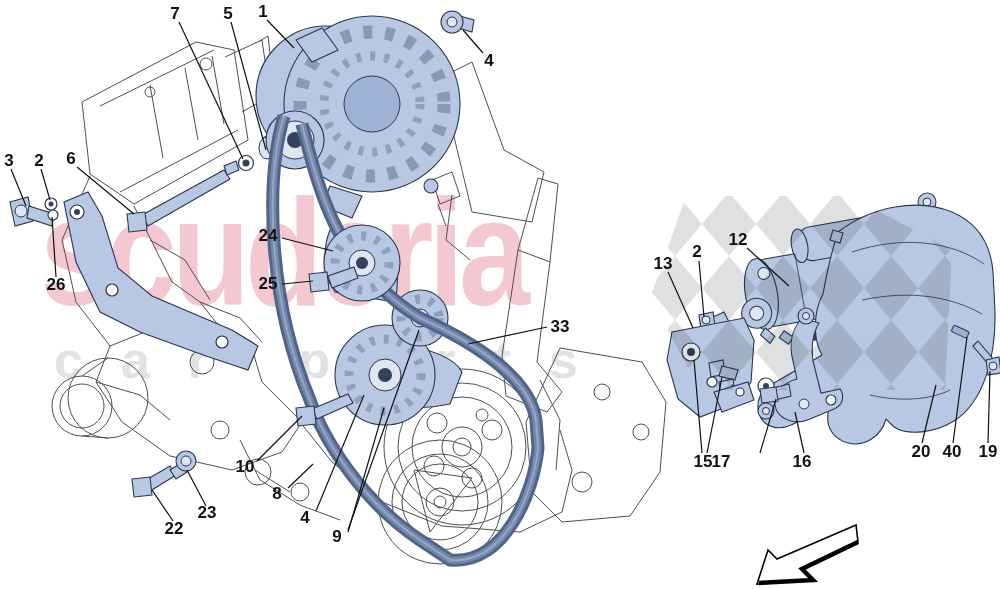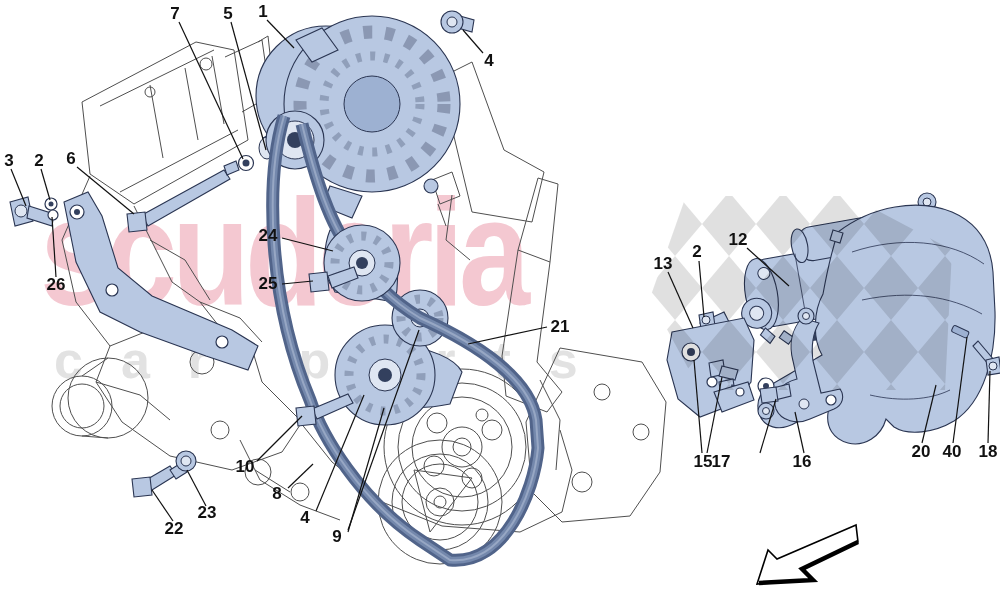--- a/index.html
+++ b/index.html
@@ -302,29 +302,29 @@
   <div class="co" style="left:263px;top:12px">1</div>
   <div class="co" style="left:228px;top:14px">5</div>
   <div class="co" style="left:175px;top:14px">7</div>
   <div class="co" style="left:489px;top:61px">4</div>
   <div class="co" style="left:9px;top:161px">3</div>
   <div class="co" style="left:39px;top:161px">2</div>
   <div class="co" style="left:71px;top:159px">6</div>
   <div class="co" style="left:56px;top:285px">26</div>
   <div class="co" style="left:268px;top:236px">24</div>
   <div class="co" style="left:268px;top:284px">25</div>
-  <div class="co" style="left:560px;top:327px">21</div>
+  <div class="co" style="left:560px;top:327px">33</div>
   <div class="co" style="left:245px;top:467px">10</div>
   <div class="co" style="left:277px;top:494px">8</div>
   <div class="co" style="left:305px;top:518px">4</div>
   <div class="co" style="left:337px;top:537px">9</div>
   <div class="co" style="left:207px;top:513px">23</div>
   <div class="co" style="left:174px;top:529px">22</div>
   <div class="co" style="left:663px;top:264px">13</div>
   <div class="co" style="left:697px;top:252px">2</div>
   <div class="co" style="left:738px;top:240px">12</div>
   <div class="co" style="left:703px;top:462px">15</div>
   <div class="co" style="left:721px;top:462px">17</div>
   <div class="co" style="left:802px;top:462px">16</div>
   <div class="co" style="left:921px;top:452px">20</div>
   <div class="co" style="left:952px;top:452px">40</div>
-  <div class="co" style="left:988px;top:452px">18</div>
+  <div class="co" style="left:988px;top:452px">19</div>
 </div>
 
 </body></html>

